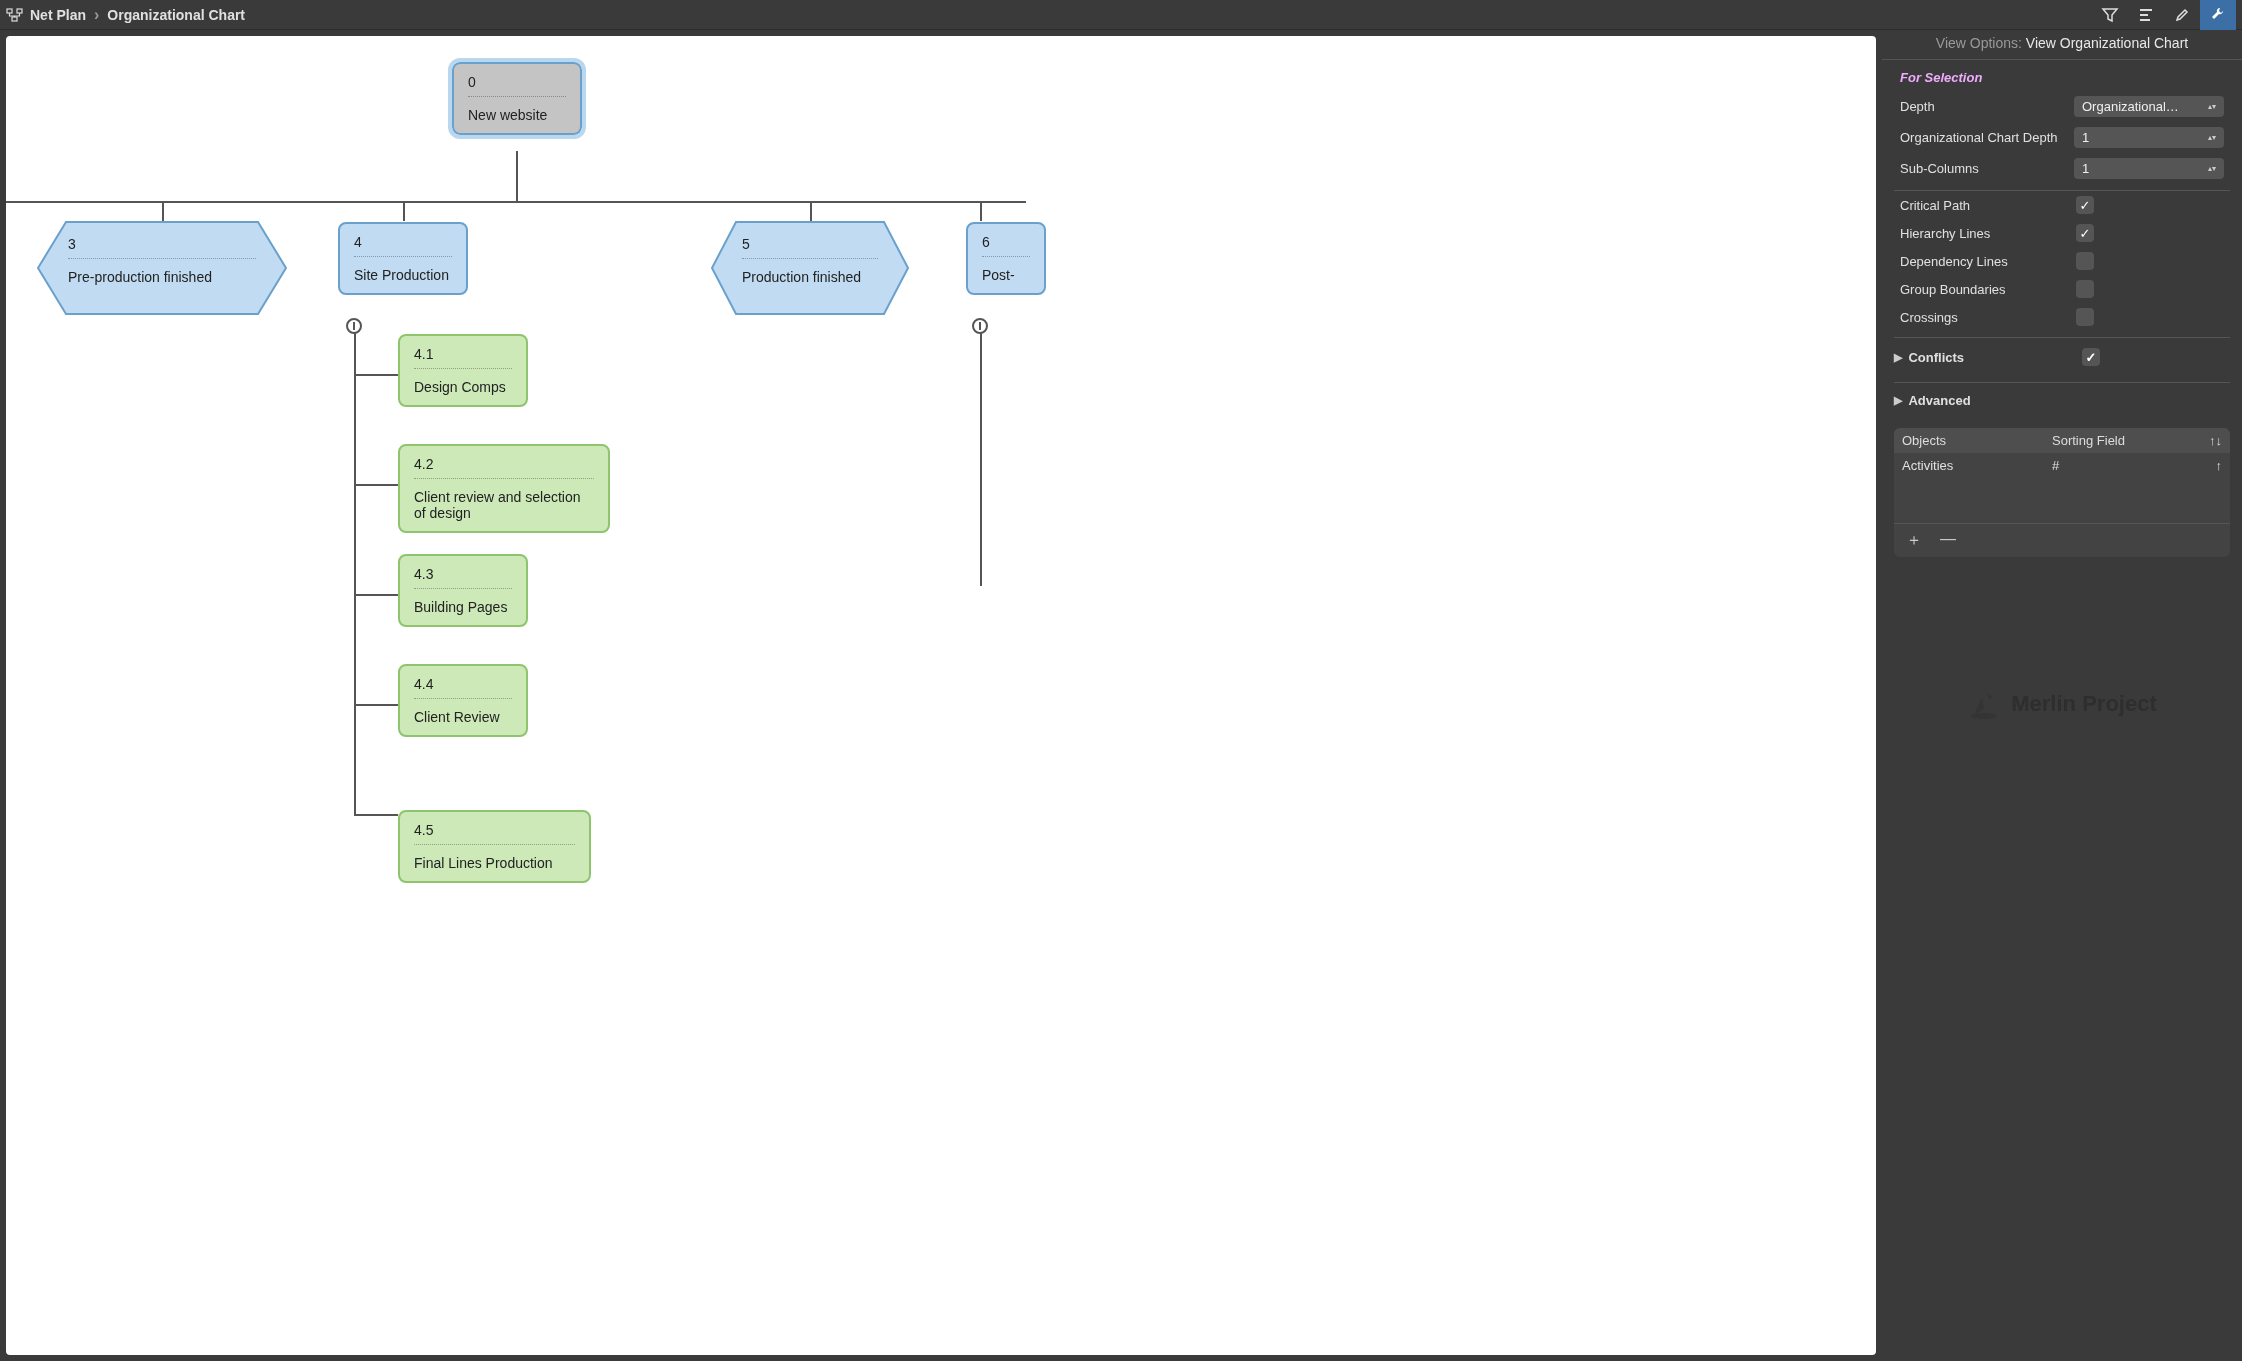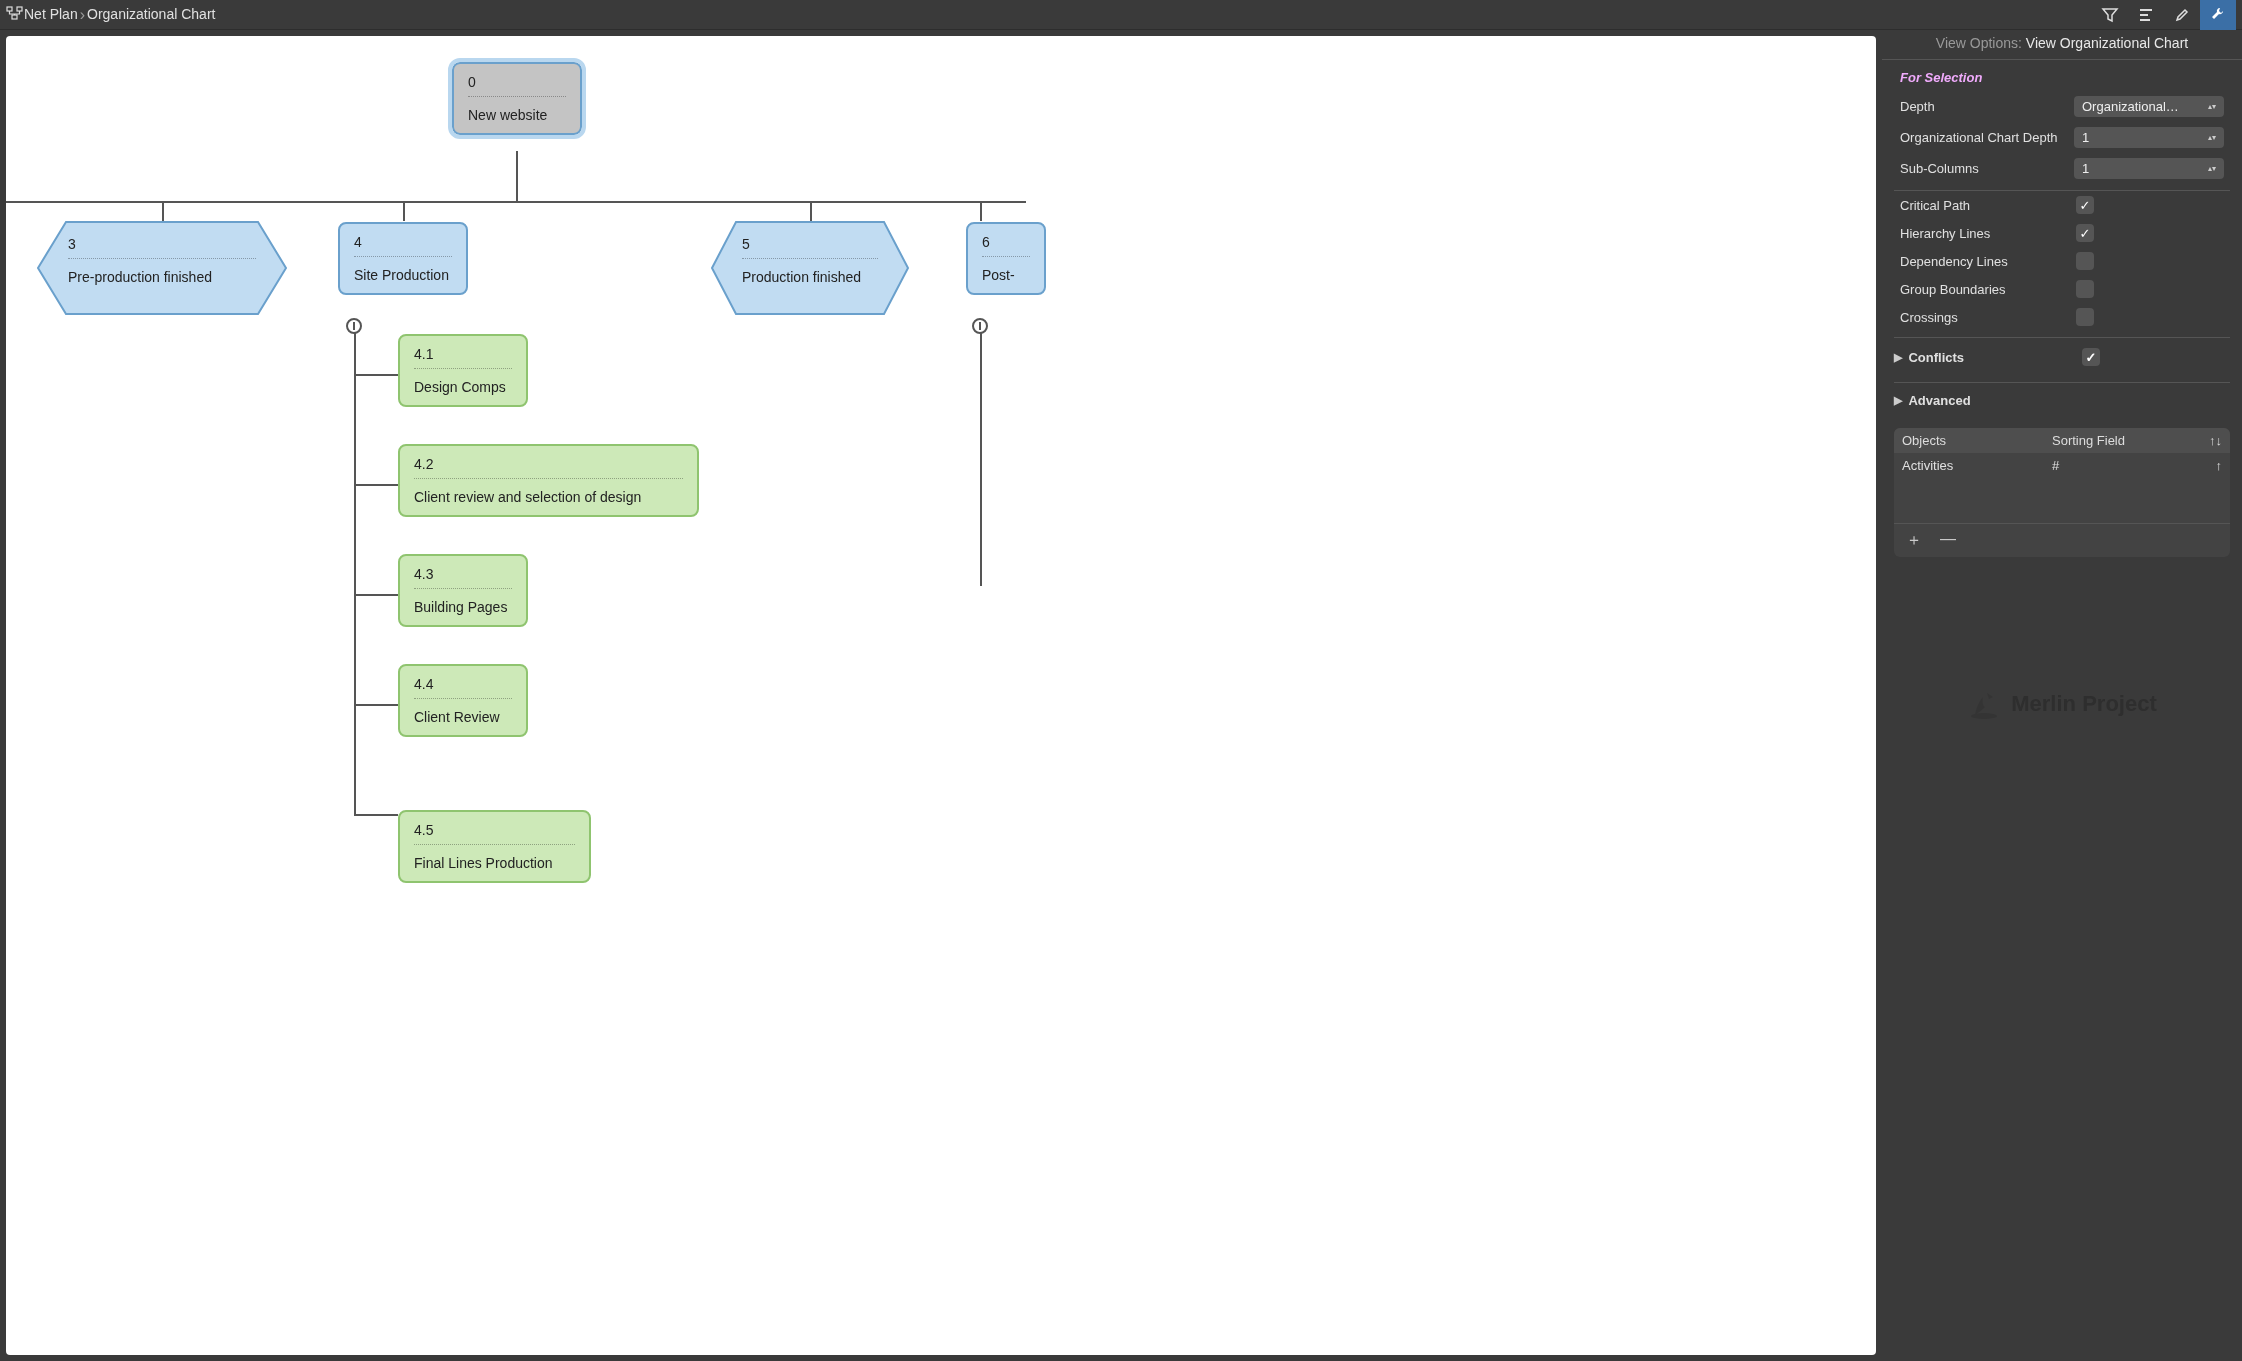--- a/index.html
+++ b/index.html
@@ -20,23 +20,25 @@
 .header {
   height: 30px;
   background: #3a3a3a;
   display: flex;
   align-items: center;
   padding: 0 6px;
   border-bottom: 1px solid #2d2d2d;
 }
 .breadcrumb {
   display: flex;
-  gap: 0;
+  align-items: center;
+  gap: 6px;
   color: #e0e0e0;
   font-size: 14px;
+  font-weight: bold;
 }
 .breadcrumb-icon {
   width: 18px;
   height: 14px;
   display: inline-flex;
   align-items: center;
   justify-content: center;
 }
 .chevron {
   color: #999;
@@ -372,21 +374,21 @@
         <div class="node blue-node" style="left:960px; top:186px; width:80px;">
           <div class="num">6</div>
           <div>Post-</div>
         </div>
         <div class="ring" style="left:966px; top:282px;"></div>
 
         <div class="node green-node" style="left:392px; top:298px; width:130px;">
           <div class="num">4.1</div>
           <div>Design Comps</div>
         </div>
-        <div class="node green-node" style="left:392px; top:408px; width:301px;">
+        <div class="node green-node" style="left:392px; top:408px; width:212px;">
           <div class="num">4.2</div>
           <div>Client review and selection of design</div>
         </div>
         <div class="node green-node" style="left:392px; top:518px; width:130px;">
           <div class="num">4.3</div>
           <div>Building Pages</div>
         </div>
         <div class="node green-node" style="left:392px; top:628px; width:130px;">
           <div class="num">4.4</div>
           <div>Client Review</div>

